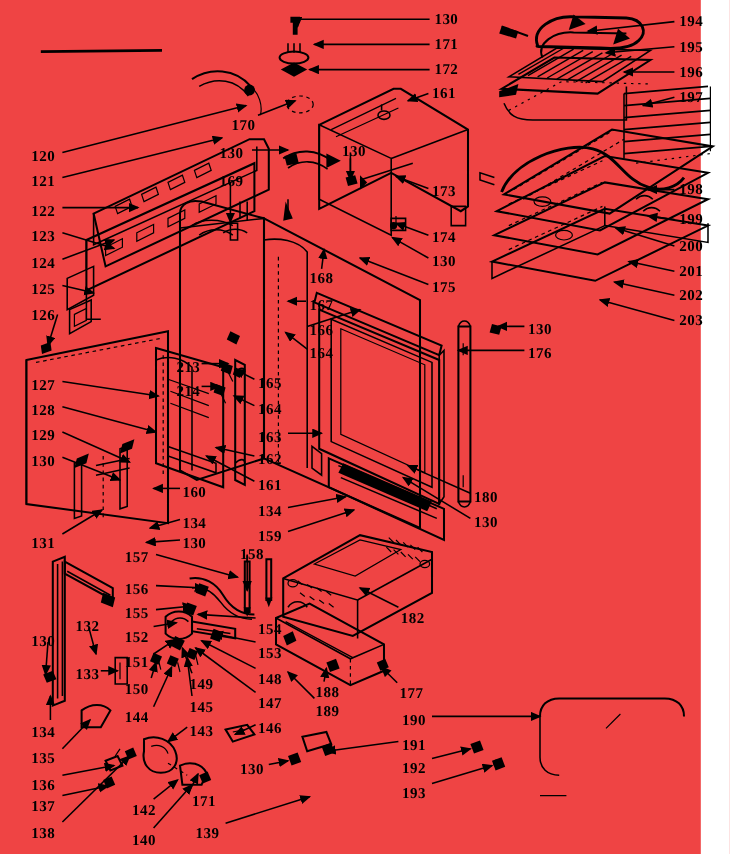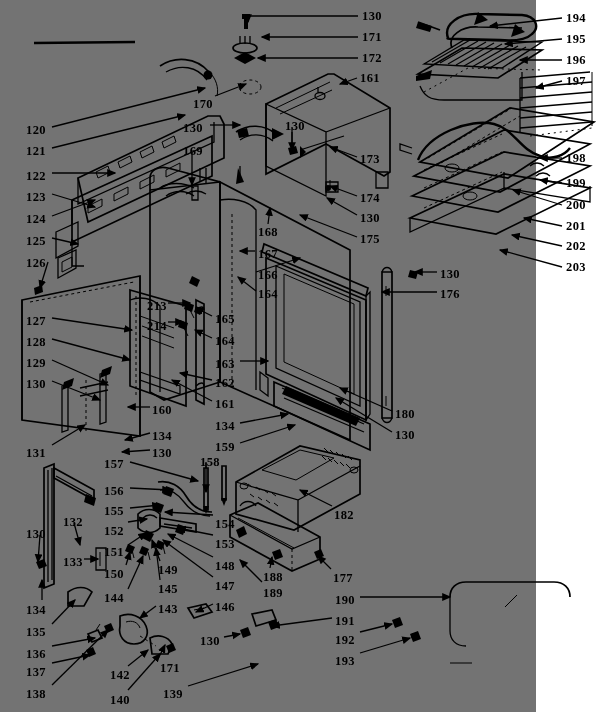--- a/index.html
+++ b/index.html
@@ -1,19 +1,19 @@
 <!DOCTYPE html>
 <html><head>
 <meta charset="utf-8">
 <title>Parts Diagram</title>
 <style>
   html,body{margin:0;padding:0;background:#fff;}
   body{width:608px;height:712px;overflow:hidden;
        font-family:"Liberation Serif",serif;color:#000;}
-  #stage{position:relative;width:536px;height:712px;background:#737373;}
+  #stage{position:relative;width:584px;height:712px;background:#ef4444;}
   svg#art{position:absolute;left:0;top:0;width:608px;height:712px;}
   .cal{position:absolute;font-family:"Liberation Serif",serif;
        font-size:12.5px;font-weight:700;letter-spacing:.4px;
        white-space:nowrap;line-height:1;color:#000;}
   text.cal{font-family:"Liberation Serif",serif;font-size:12.5px;font-weight:700;}
   .ln{stroke:#000;fill:none;}
   .w1{stroke-width:1;}
   .w13{stroke-width:1.3;}
   .w16{stroke-width:1.7;}
   .w22{stroke-width:2.4;}

